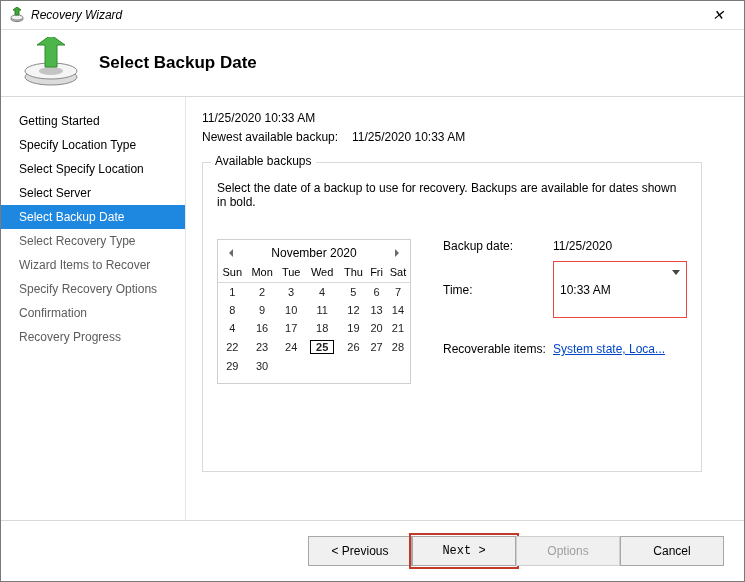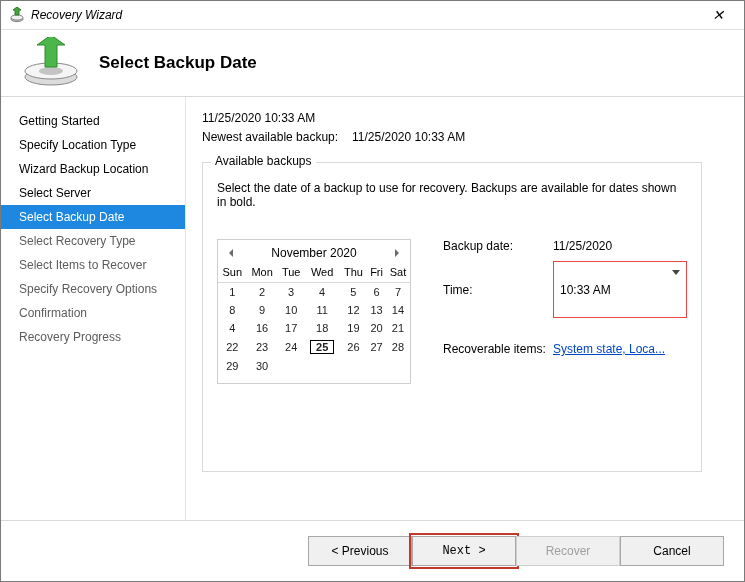--- a/index.html
+++ b/index.html
@@ -209,25 +209,25 @@
       </svg>
     </span>
     <span class="header-title">Select Backup Date</span>
   </div>
 
   <div class="body">
 
     <div class="sidebar" id="sidebar">
         <div class="step done">Getting Started</div>
         <div class="step done">Specify Location Type</div>
-        <div class="step done">Wizard Backup Location</div>
+        <div class="step done">Select Specify Location</div>
         <div class="step done">Select Server</div>
         <div class="step sel">Select Backup Date</div>
         <div class="step">Select Recovery Type</div>
-        <div class="step">Select Items to Recover</div>
+        <div class="step">Wizard Items to Recover</div>
         <div class="step">Specify Recovery Options</div>
         <div class="step">Confirmation</div>
         <div class="step">Recovery Progress</div>
       </div>
 
     <div class="main">
       <div class="info-row">
         <div class="info-val">11/25/2020 10:33 AM</div>
       </div>
       <div class="info-row">
@@ -334,16 +334,16 @@
             </div>
           </div>
         </div>
       </div>
     </div>
   </div>
 
   <div class="footer">
     <div class="btn">&lt; Previous</div>
     <div class="btn highlight">Next &gt;</div>
-    <div class="btn disabled">Recover</div>
+    <div class="btn disabled">Options</div>
     <div class="btn">Cancel</div>
   </div>
 </div>
 
 </body></html>

